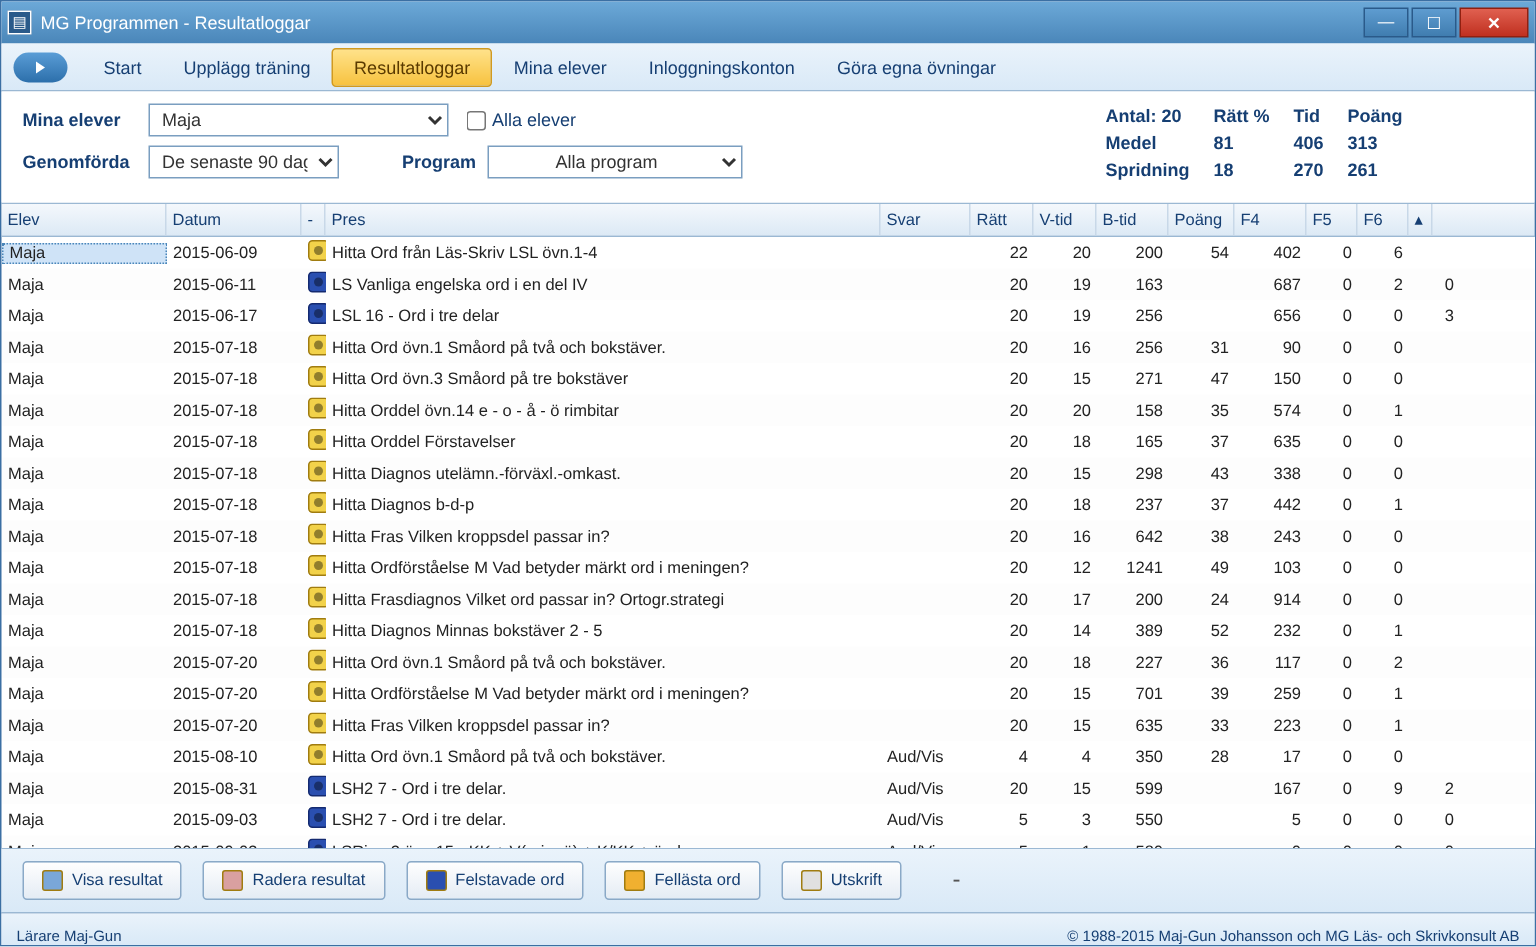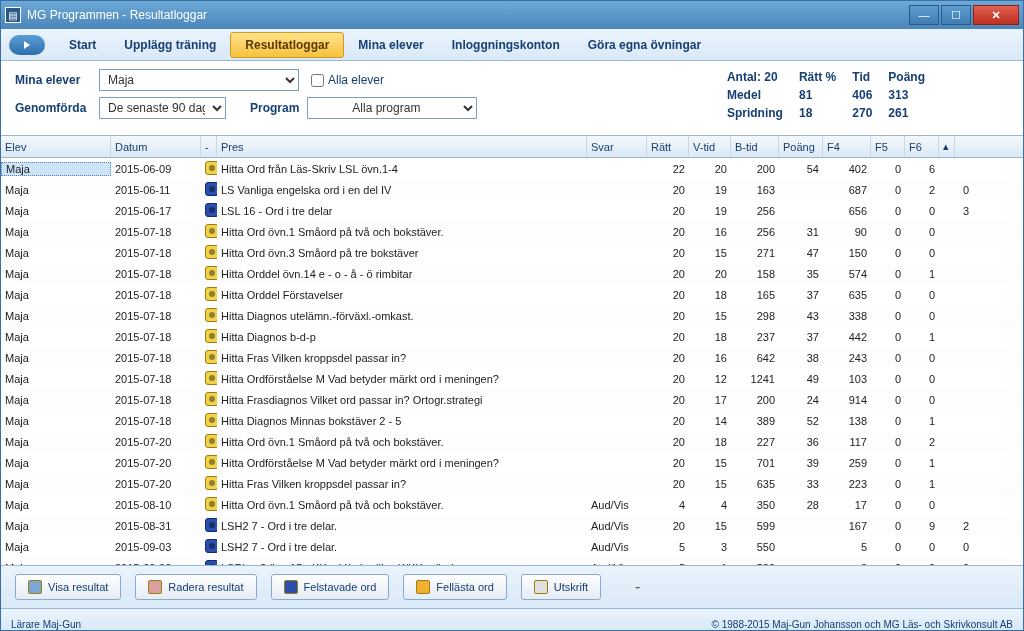--- a/index.html
+++ b/index.html
@@ -9,32 +9,32 @@
 
 .titlebar { height: 28px; background: linear-gradient(#6ca9d8, #4a86b9); display: flex; align-items: center; padding: 0 4px; color: #fff; font-size: 12px; }
 .titlebar-icon { width: 16px; height: 16px; background: #2a5a8a; border: 1px solid #fff; margin-right: 6px; display: flex; align-items: center; justify-content: center; font-size: 10px; }
 .win-buttons { margin-left: auto; display: flex; }
 .win-btn { width: 30px; height: 20px; margin-left: 2px; background: linear-gradient(#5e9cd0, #407db0); border: 1px solid #2a5a8a; color: #fff; display: flex; align-items: center; justify-content: center; font-size: 11px; }
 .win-btn.close { width: 46px; background: linear-gradient(#e06050, #c03020); border-color: #902010; font-weight: bold; }
 
 .tabs { height: 32px; background: linear-gradient(#eaf3fb, #d9e9f7); border-bottom: 1px solid #9bb8d3; display: flex; align-items: center; padding: 0 8px; font-size: 12px; }
 .pill { width: 36px; height: 20px; background: linear-gradient(#5a9dd6, #2c6fab); border-radius: 10px; margin-right: 10px; display:flex; align-items:center; justify-content:center; }
 .pill-arrow { border-left: 6px solid #fff; border-top: 4px solid transparent; border-bottom: 4px solid transparent; }
-.tab { padding: 5px 14px; color: #163f73; cursor: pointer; font-weight: bold; }
+.tab { padding: 5px 14px; color: #163f73; cursor: pointer; font-weight: normal; }
 .tab.active { background: linear-gradient(#ffe28a, #f7c23f); border: 1px solid #d19a1f; border-radius: 3px; color: #5a3a00; }
 
 .filters { background: #fff; padding: 8px 14px 10px 14px; font-size: 12px; color: #163f73; position: relative; }
 .filter-row { display: flex; align-items: center; margin-bottom: 6px; }
 .lbl { color: #163f73; font-weight: bold; min-width: 84px; }
 .combo { height: 22px; border: 1px solid #7a9ec0; background: #fff; font-size: 12px; padding: 0 4px; color: #333; }
 .combo.long { width: 200px; }
 .combo.med { width: 127px; }
 .combo.prog { width: 170px; text-align: center; }
 .chk { margin: 0 4px 0 12px; }
-.summary { position: absolute; right: 82px; top: 6px; font-size: 12px; color: #163f73; font-weight: bold; }
+.summary { position: absolute; right: 72px; top: 6px; font-size: 12px; color: #163f73; font-weight: bold; }
 .summary table td { padding: 1px 14px 1px 0; }
 
 .grid { flex: 1; overflow: hidden; display: flex; flex-direction: column; border-top: 1px solid #9bb8d3; }
 .grid-head, .grid-row { display: grid; grid-template-columns: 110px 90px 16px 370px 60px 42px 42px 48px 44px 48px 34px 34px 34px 16px; font-size: 11px; }
 .grid-head { background: linear-gradient(#f4f8fc, #dce9f5); color: #163f73; font-weight: normal; border-bottom: 1px solid #9bb8d3; height: 22px; align-items: center; }
 .grid-head > div { padding: 0 4px; border-right: 1px solid #c8d8e8; height: 100%; display: flex; align-items: center; }
 .grid-body { overflow-y: scroll; flex: 1; background: #fff; }
 .grid-row { height: 21px; align-items: center; color: #222; }
 .grid-row:nth-child(odd) { background: #fff; }
 .grid-row:nth-child(even) { background: #fdfdfd; }
@@ -90,21 +90,21 @@
   <div class="filters">
     <div class="filter-row">
       <span class="lbl">Mina elever</span>
       <select class="combo long"><option>Maja</option></select>
       <input type="checkbox" class="chk" style="">
       <span>Alla elever</span>
     </div>
     <div class="filter-row">
       <span class="lbl">Genomförda</span>
       <select class="combo med"><option>De senaste 90 dagarna</option></select>
-      <span class="lbl" style="margin-left:24px;min-width:auto">Program</span>
+      <span class="lbl" style="margin-left:42px;min-width:auto">Program</span>
       <select class="combo prog" style="margin-left:8px"><option>Alla program</option></select>
     </div>
     <div class="summary">
       <table>
         <tbody>
             <tr>
               <td>Antal: 20</td>
               <td>Rätt %</td>
               <td>Tid</td>
               <td>Poäng</td>
@@ -338,21 +338,21 @@
         <div class="grid-row">
           <div>Maja</div>
           <div>2015-07-18</div>
           <div><span class="exicon"></span></div>
           <div>Hitta Diagnos  Minnas bokstäver 2 - 5</div>
           <div></div>
           <div class="num">20</div>
           <div class="num">14</div>
           <div class="num">389</div>
           <div class="num">52</div>
-          <div class="num">138</div>
+          <div class="num">232</div>
           <div class="num">0</div>
           <div class="num">1</div>
           <div class="num"></div>
           <div></div>
         </div>
         <div class="grid-row">
           <div>Maja</div>
           <div>2015-07-20</div>
           <div><span class="exicon"></span></div>
           <div>Hitta Ord övn.1 Småord på två och bokstäver.</div>

